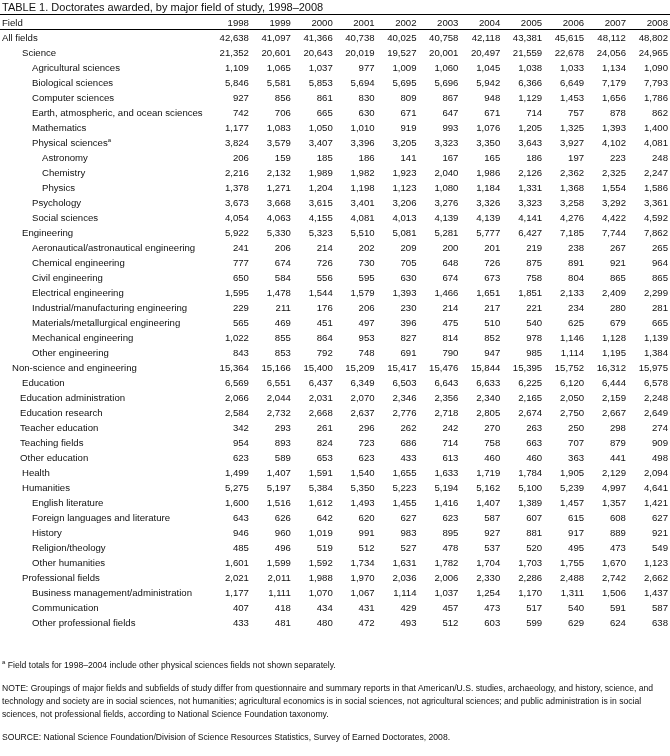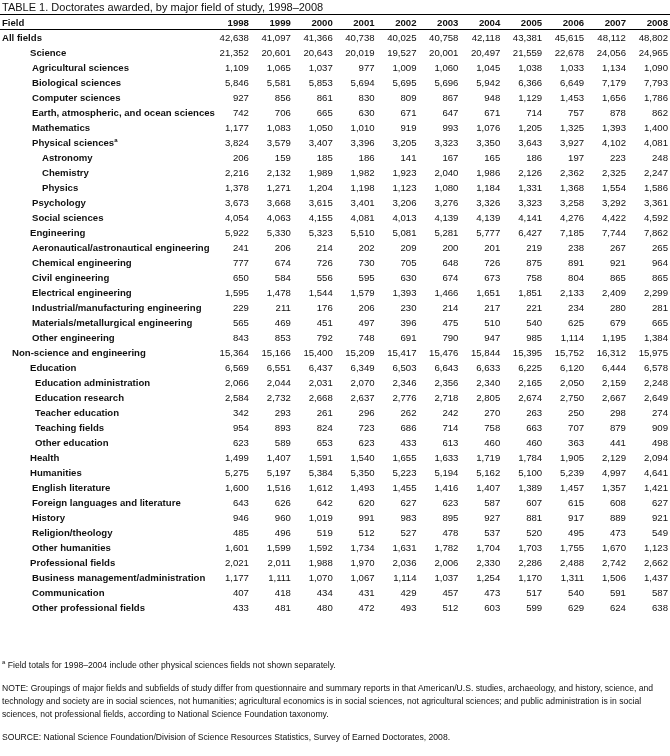--- a/index.html
+++ b/index.html
@@ -15,38 +15,38 @@
   }
   table.data {
     position: absolute; left: 0; top: 14px;
     width: 670px;
     border-collapse: collapse;
     table-layout: fixed;
   }
   table.data col.field { width: 209px; }
   table.data col.yr { width: 41.9px; }
   table.data thead th {
-    font-weight: bold;
+    font-weight: normal;
     border-top: 1.5px solid #000;
     border-bottom: 1px solid #000;
     height: 14px; padding: 0 2px;
     text-align: right;
     font-size: 9.6px;
   }
   table.data thead th.fh { text-align: left; }
   table.data tbody td {
     height: 15px; padding: 0 2px 0 0;
     text-align: right; white-space: nowrap;
     line-height: 15px;
   }
-  table.data tbody td.f { text-align: left; padding-left: 2px; font-weight: bold; }
+  table.data tbody td.f { text-align: left; padding-left: 2px; }
   table.data tbody tr.lvl1 td.f { padding-left: 12px; }
-  table.data tbody tr.lvl2 td.f { padding-left: 30px; }
+  table.data tbody tr.lvl2 td.f { padding-left: 22px; }
   table.data tbody tr.lvl3 td.f { padding-left: 32px; }
-  table.data tbody tr.lvl3b td.f { padding-left: 35px; }
+  table.data tbody tr.lvl3b td.f { padding-left: 20px; }
   table.data tbody tr.lvl4 td.f { padding-left: 42px; }
   table.data tbody tr.last td { border-bottom: 1.5px solid #000; }
   sup { font-size: 6px; vertical-align: super; line-height: 0; }
   .notes {
     position: absolute; left: 2px; top: 659px; width: 664px;
     font-size: 8.6px; line-height: 13px;
   }
   .notes p { margin: 0; }
   .notes .gap { height: 10px; }
 </style>
@@ -361,20 +361,34 @@
         <td>497</td>
         <td>396</td>
         <td>475</td>
         <td>510</td>
         <td>540</td>
         <td>625</td>
         <td>679</td>
         <td>665</td>
       </tr>
       <tr class="lvl3">
+        <td class="f"><span>Mechanical engineering</span></td>
+        <td>1,022</td>
+        <td>855</td>
+        <td>864</td>
+        <td>953</td>
+        <td>827</td>
+        <td>814</td>
+        <td>852</td>
+        <td>978</td>
+        <td>1,146</td>
+        <td>1,128</td>
+        <td>1,139</td>
+      </tr>
+      <tr class="lvl3">
         <td class="f"><span>Other engineering</span></td>
         <td>843</td>
         <td>853</td>
         <td>792</td>
         <td>748</td>
         <td>691</td>
         <td>790</td>
         <td>947</td>
         <td>985</td>
         <td>1,114</td>

